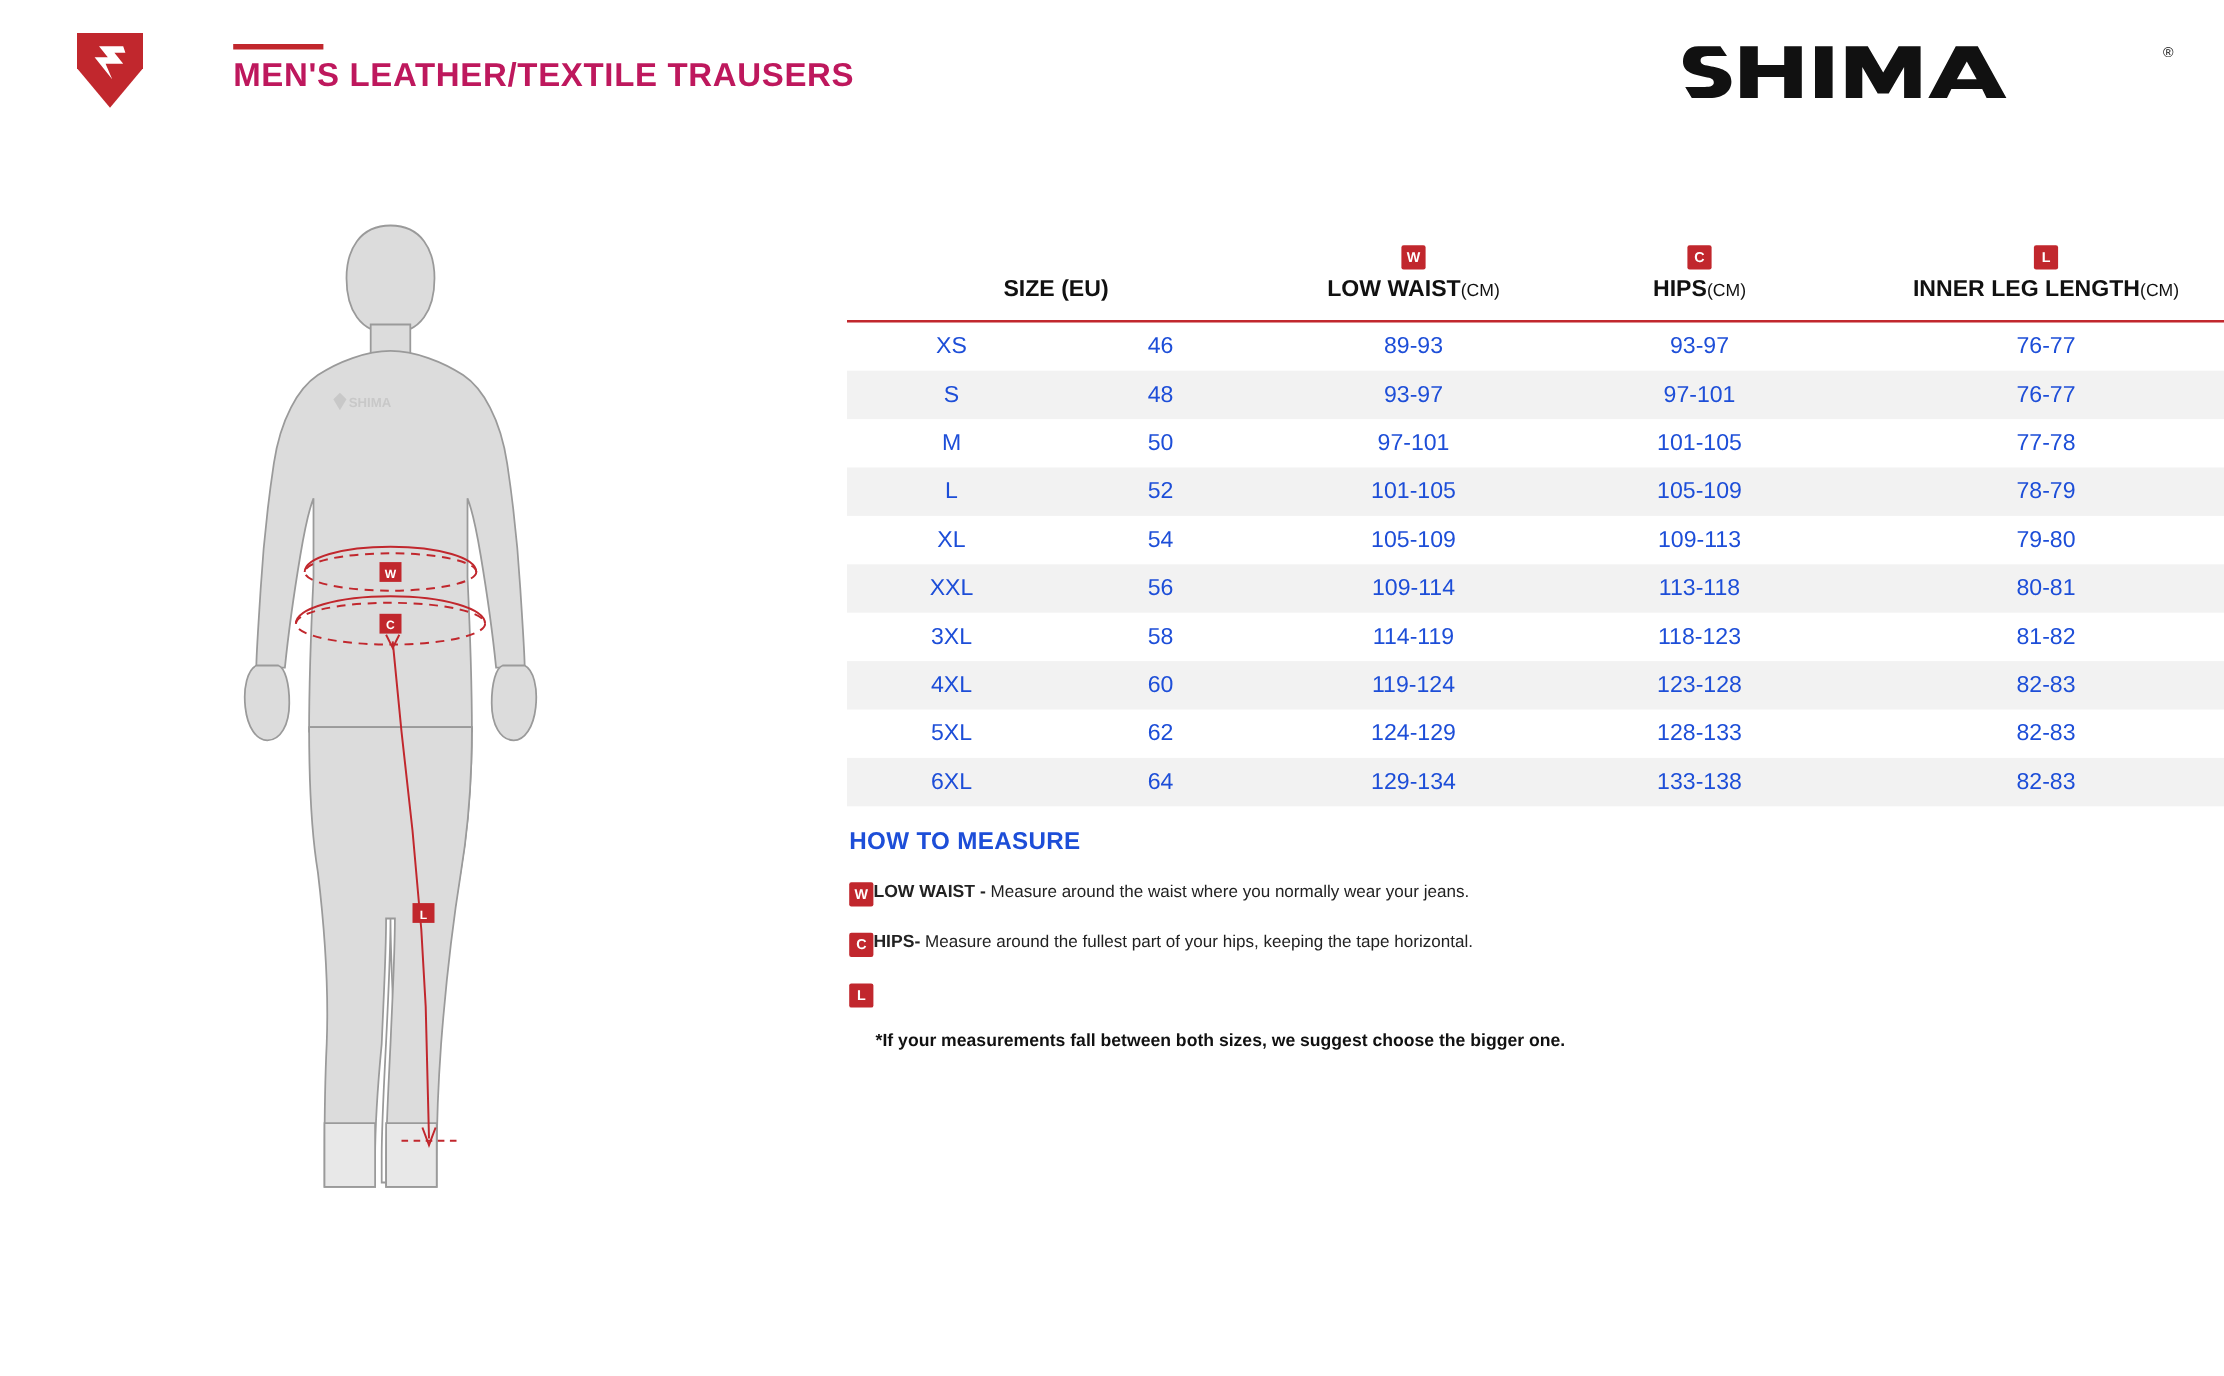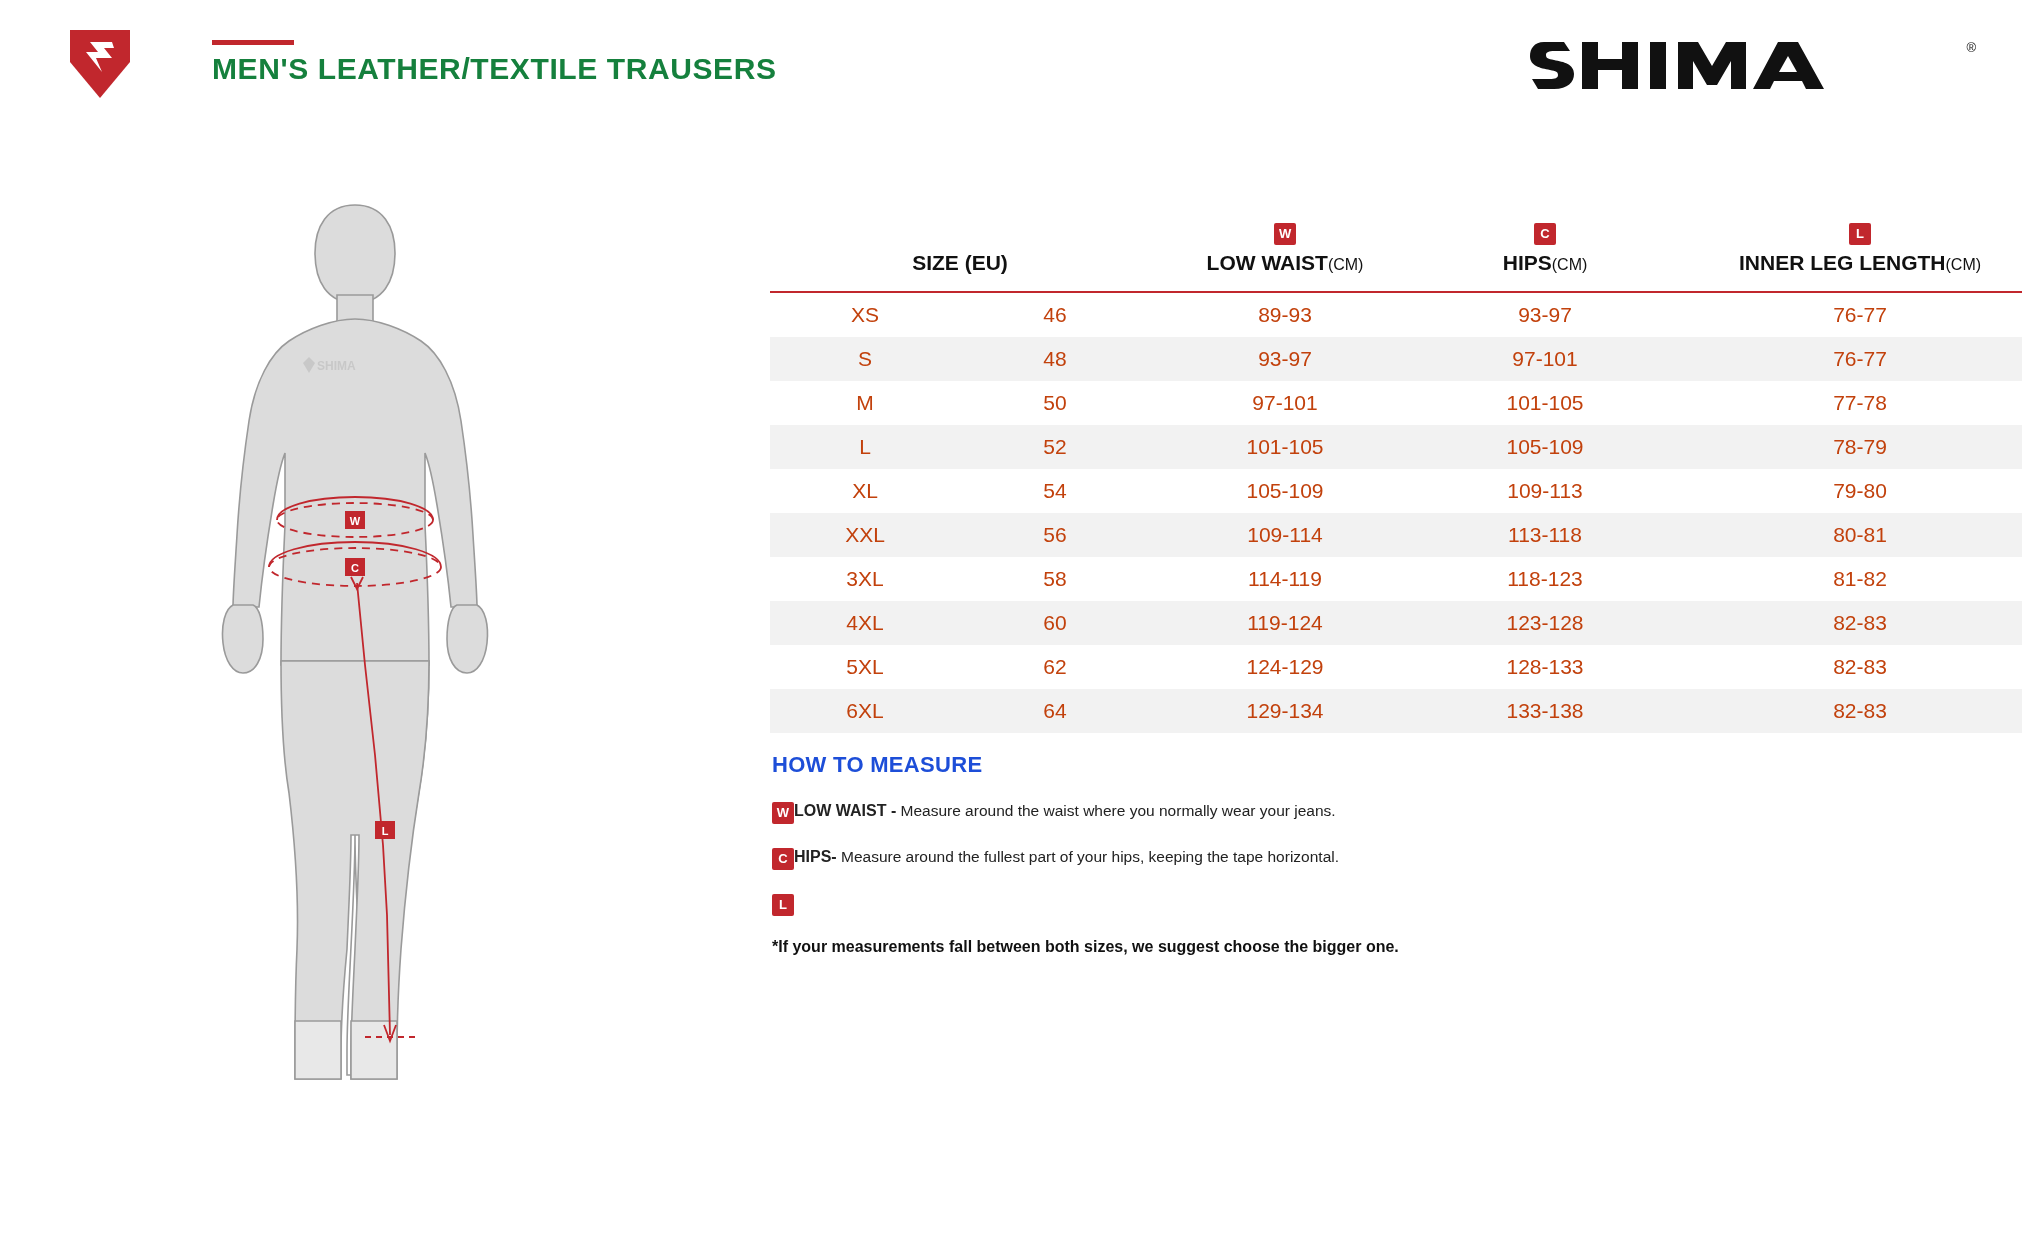--- a/index.html
+++ b/index.html
@@ -39,21 +39,21 @@
     height: 5px;
     background: #c1272d;
   }
   .page-title {
     position: absolute;
     left: 212px;
     top: 52px;
     font-size: 30px;
     font-weight: bold;
     letter-spacing: 0.6px;
-    color: #15803d;
+    color: #be185d;
     white-space: nowrap;
   }
   .shima-logo {
     position: absolute;
     right: 62px;
     top: 36px;
     width: 430px;
     height: 56px;
   }
   .shima-reg {
@@ -98,21 +98,21 @@
     border-bottom: 2px solid #c1272d;
   }
   table.sizechart th .unit {
     font-weight: normal;
     font-size: 16px;
   }
   table.sizechart td {
     font-size: 21px;
     text-align: center;
     padding: 10px 0;
-    color: #c2410c;
+    color: #1d4ed8;
   }
   table.sizechart tbody tr:nth-child(even) {
     background: #f2f2f2;
   }
   td.c-size {
     text-align: right;
     padding-right: 16px;
     width: 95px;
   }
   td.c-eu {
@@ -175,20 +175,21 @@
   }
   .measure-text .lbl {
     font-weight: bold;
     font-size: 16px;
   }
   .note {
     font-size: 16px;
     font-weight: bold;
     color: #111;
     margin-top: 18px;
+    margin-left: 24px;
   }
   .note.second { margin-top: 20px; }
 </style>
 </head>
 <body>
 
 <div class="header">
 
   <div class="brand-mark">
     <svg viewBox="0 0 64 72" width="64" height="72">

